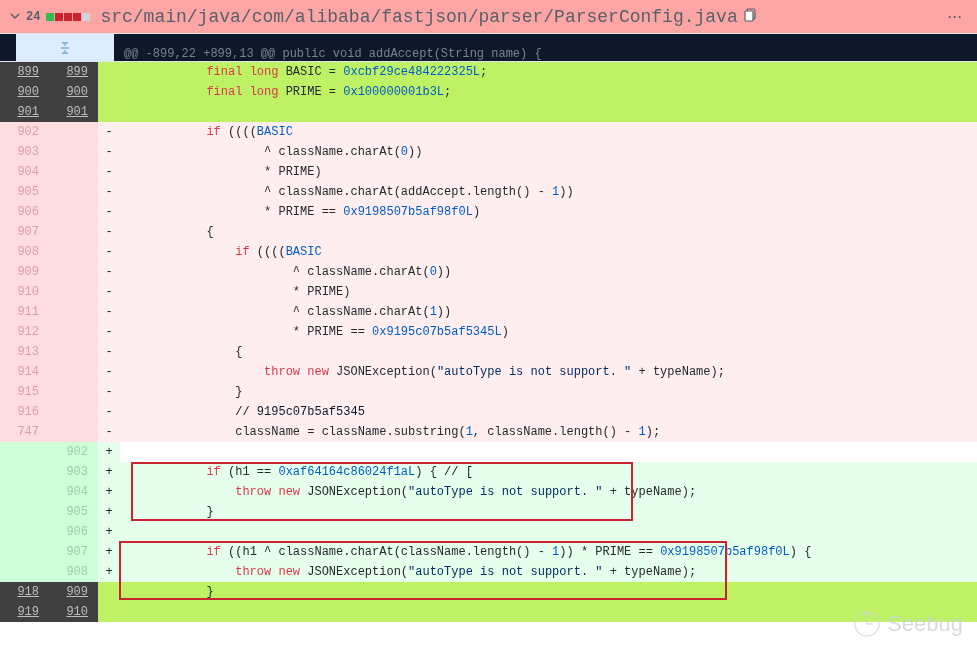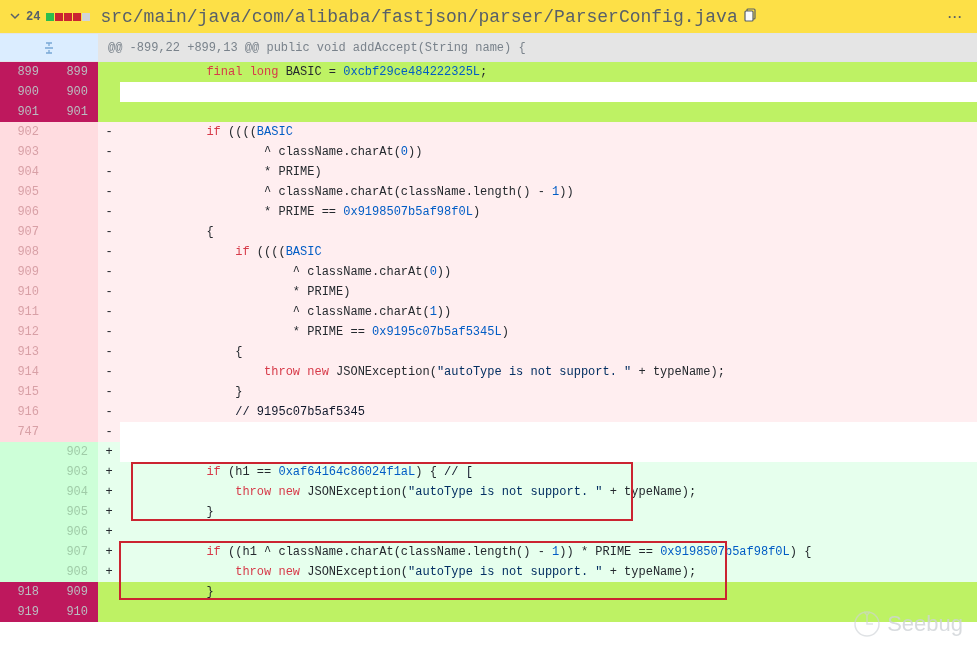--- a/index.html
+++ b/index.html
@@ -10,21 +10,21 @@
   background: #fff;
   width: 977px;
   height: 648px;
   overflow: hidden;
   position: relative;
 }
 .file-header {
   display: flex;
   align-items: center;
   padding: 6px 10px;
-  background: #fde047;
+  background: #fca5a5;
   border-bottom: 1px solid #e1e4e8;
   height: 34px;
 }
 .chevron {
   color: #586069;
   margin-right: 6px;
   cursor: pointer;
 }
 .diff-count {
   font-family: SFMono-Regular, Consolas, "Liberation Mono", Menlo, monospace;
@@ -59,27 +59,28 @@
 }
 .kebab {
   color: #586069;
   font-weight: bold;
   letter-spacing: 1px;
   cursor: pointer;
   padding: 0 4px;
 }
 .hunk-header {
   display: flex;
-  background: #e5e5e5;
+  background: #0f172a;
   color: #79828b;
   font-family: SFMono-Regular, Consolas, "Liberation Mono", Menlo, monospace;
   font-size: 12px;
   height: 28px;
-  align-items: center;
+  align-items: flex-end;
   border-bottom: 1px solid #e1e4e8;
+  padding-left: 16px;
 }
 .hunk-gutter {
   width: 98px;
   min-width: 98px;
   background: #dbedff;
   display: flex;
   align-items: center;
   justify-content: center;
   height: 100%;
   color: #b0c6dd;
@@ -108,21 +109,21 @@
 .marker {
   width: 22px;
   min-width: 22px;
   text-align: center;
   color: #24292e;
 }
 .code {
   white-space: pre;
   flex: 1;
 }
-.bg-context .ln { background: #be185d; }
+.bg-context .ln { background: #404040; text-decoration: underline; }
 .bg-context .marker, .bg-context .code { background: #bef264; }
 .bg-del .ln { background: #ffdce0; color: #d8a0a6; }
 .bg-del .marker, .bg-del .code { background: #ffeef0; }
 .bg-add .ln { background: #cdffd8; color: #a0cca8; }
 .bg-add .marker, .bg-add .code { background: #e6ffed; }
 .kw { color: #d73a49; }
 .const { color: #005cc5; }
 .str { color: #032f62; }
 .cm { color: #0f172a; }
 .highlight-box {
@@ -190,20 +191,21 @@
 <div class="diff-row bg-context">
       <div class="ln">899</div>
       <div class="ln">899</div>
       <div class="marker"> </div>
       <div class="code"><span>            </span><span class="kw">final long</span><span> BASIC = </span><span class="const">0xcbf29ce484222325L</span><span>;</span></div>
     </div>
     <div class="diff-row bg-context">
       <div class="ln">900</div>
       <div class="ln">900</div>
       <div class="marker"> </div>
+      <div class="code"><span>            </span><span class="kw">final long</span><span> PRIME = </span><span class="const">0x100000001b3L</span><span>;</span></div>
     </div>
     <div class="diff-row bg-context">
       <div class="ln">901</div>
       <div class="ln">901</div>
       <div class="marker"> </div>
       <div class="code"><span></span></div>
     </div>
     <div class="diff-row bg-del">
       <div class="ln">902</div>
       <div class="ln"></div>
@@ -219,21 +221,21 @@
     <div class="diff-row bg-del">
       <div class="ln">904</div>
       <div class="ln"></div>
       <div class="marker">-</div>
       <div class="code"><span>                    * PRIME)</span></div>
     </div>
     <div class="diff-row bg-del">
       <div class="ln">905</div>
       <div class="ln"></div>
       <div class="marker">-</div>
-      <div class="code"><span>                    ^ className.charAt(className.length() - </span><span class="const">1</span><span>))</span></div>
+      <div class="code"><span>                    ^ className.charAt(addAccept.length() - </span><span class="const">1</span><span>))</span></div>
     </div>
     <div class="diff-row bg-del">
       <div class="ln">906</div>
       <div class="ln"></div>
       <div class="marker">-</div>
       <div class="code"><span>                    * PRIME == </span><span class="const">0x9198507b5af98f0L</span><span>)</span></div>
     </div>
     <div class="diff-row bg-del">
       <div class="ln">907</div>
       <div class="ln"></div>
@@ -291,20 +293,21 @@
     <div class="diff-row bg-del">
       <div class="ln">916</div>
       <div class="ln"></div>
       <div class="marker">-</div>
       <div class="code"><span>                </span><span class="cm">// 9195c07b5af5345</span></div>
     </div>
     <div class="diff-row bg-del">
       <div class="ln">747</div>
       <div class="ln"></div>
       <div class="marker">-</div>
+      <div class="code"><span>                className = className.substring(</span><span class="const">1</span><span>, className.length() - </span><span class="const">1</span><span>);</span></div>
     </div>
     <div class="diff-row bg-add">
       <div class="ln"></div>
       <div class="ln">902</div>
       <div class="marker">+</div>
     </div>
     <div class="diff-row bg-add">
       <div class="ln"></div>
       <div class="ln">903</div>
       <div class="marker">+</div>

